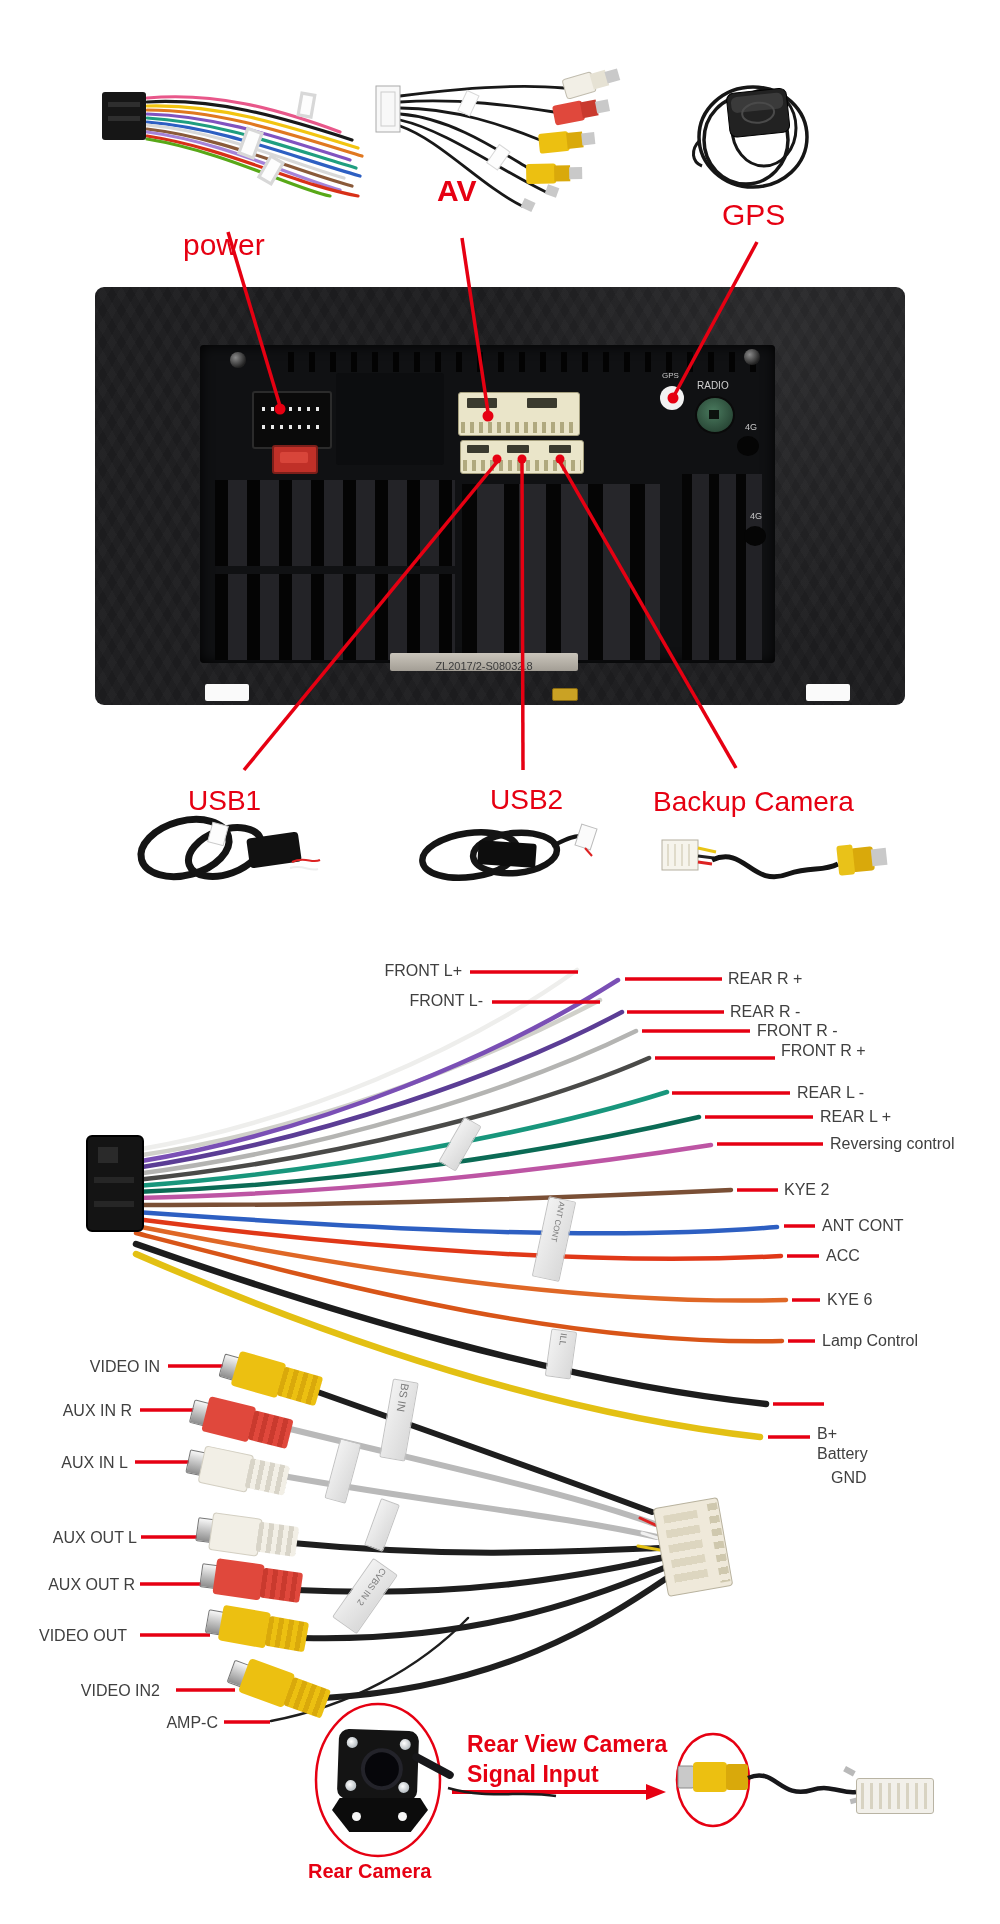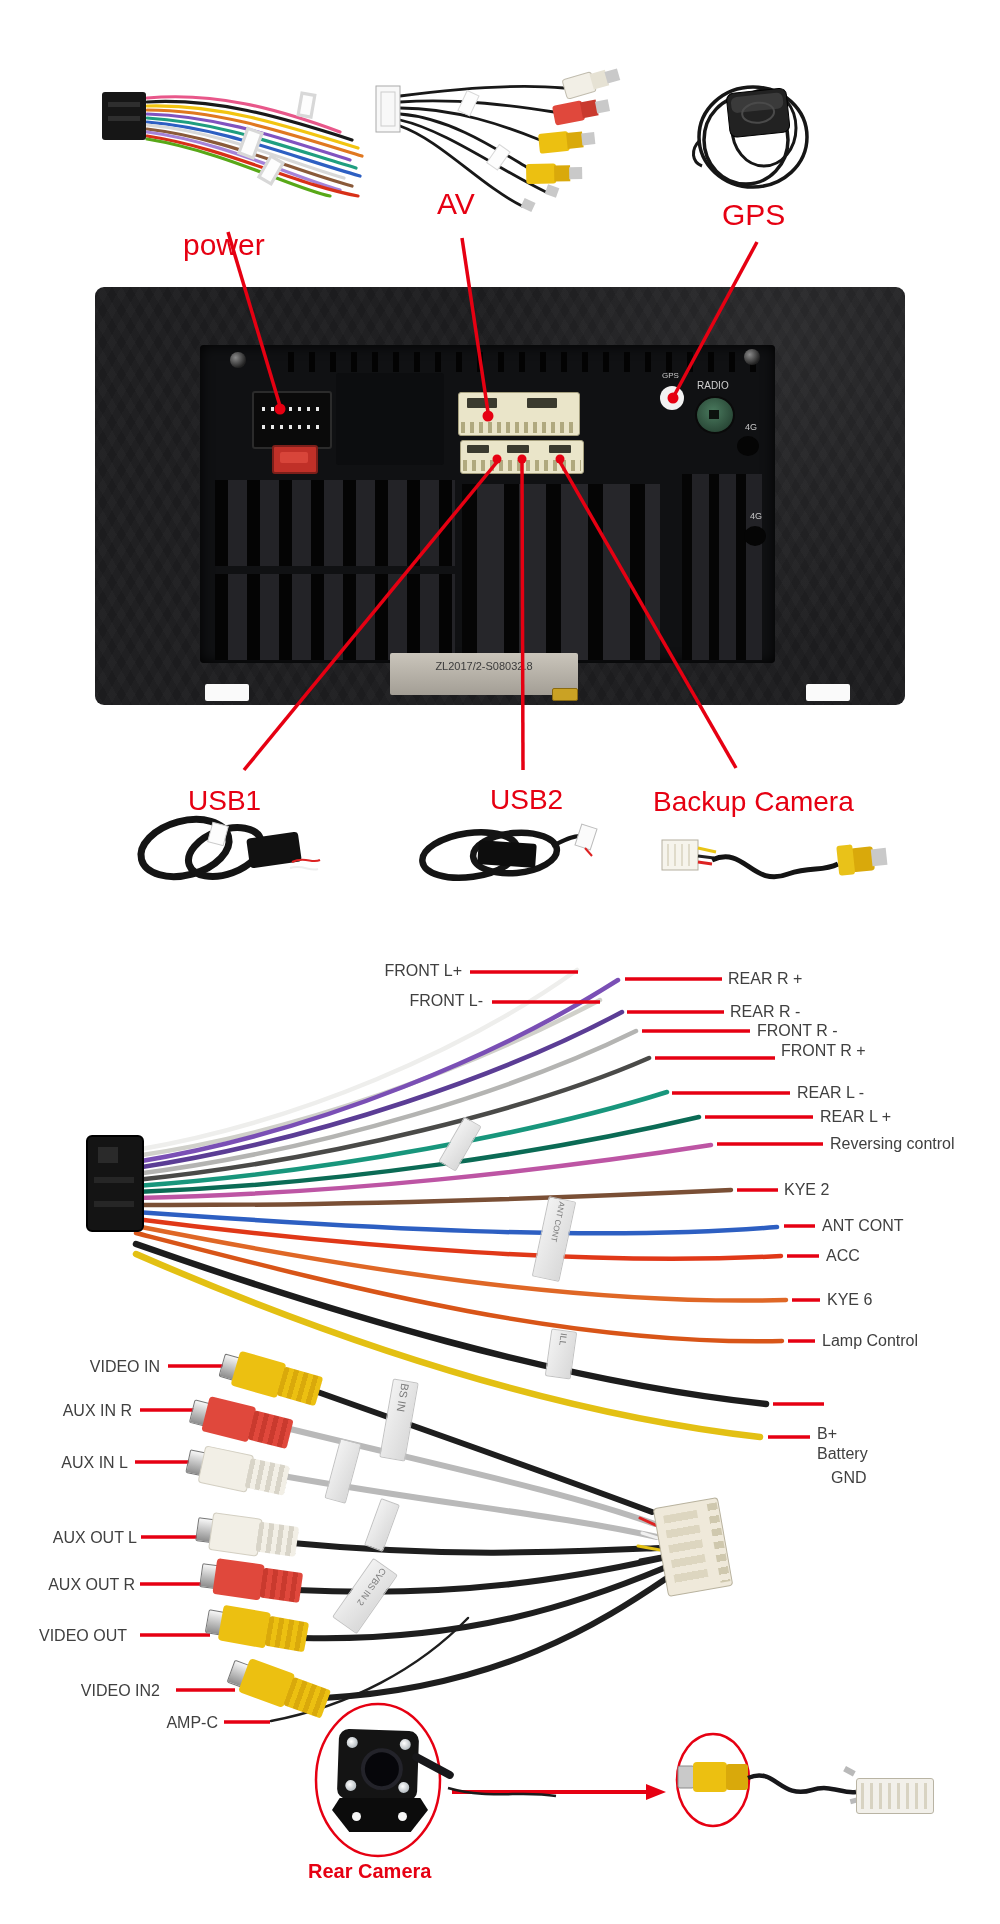--- a/index.html
+++ b/index.html
@@ -91,21 +91,21 @@
     <div class="abs" style="left:12px;top:12px;width:10px;height:9px;background:#0c120e;"></div>
   </div>
   <div class="tinytxt" style="left:745px;top:423px;font-size:9px;color:#c9c9c9;">4G</div>
   <div class="abs" style="left:737px;top:436px;width:22px;height:20px;border-radius:50%;background:#050505;"></div>
   <div class="tinytxt" style="left:750px;top:512px;font-size:9px;color:#c9c9c9;">4G</div>
   <div class="abs" style="left:744px;top:526px;width:22px;height:20px;border-radius:50%;background:#050505;"></div>
 
   <div class="screw" style="left:230px;top:352px;"></div>
   <div class="screw" style="left:744px;top:349px;"></div>
 
-  <div class="abs" style="left:390px;top:653px;width:188px;height:42px;background:linear-gradient(#cac5bb,#a39e95);
+  <div class="abs" style="left:390px;top:653px;width:188px;height:18px;background:linear-gradient(#cac5bb,#a39e95);
               color:#3b3b3b;font-size:11px;text-align:center;line-height:26px;border-radius:2px;">
     <span>ZL2017/2-S08032.8</span>
   </div>
   <div class="abs" style="left:552px;top:688px;width:24px;height:11px;background:#caa224;border:1px solid #8a6a10;border-radius:2px;"></div>
   <div class="foot" style="left:205px;top:684px;"></div>
   <div class="foot" style="left:806px;top:684px;"></div>
 
   <svg class="abs" style="left:0;top:0;" width="1000" height="1924" viewBox="0 0 1000 1924" fill="none">
 
     <g stroke-width="3.2" stroke-linecap="round">
@@ -315,21 +315,21 @@
       </g>
       <path d="M748,1778 C775,1766 780,1800 812,1790 C830,1784 842,1794 856,1792" stroke="#17171a" stroke-width="4.5" fill="none"></path>
       <rect x="844" y="1768" width="11" height="6" fill="#b9b9b9" transform="rotate(28 849 1771)"></rect>
       <rect x="850" y="1798" width="11" height="5" fill="#b9b9b9" transform="rotate(-15 855 1800)"></rect>
     </g>
 
     <path d="M448,1788 C490,1800 520,1790 556,1796" stroke="#1c1c1c" stroke-width="2.5" fill="none"></path>
   </svg>
 
   <div class="red-big" style="left:183px;top:190px;margin-top:40px;">power</div>
-  <div class="red-big" style="left:437px;top:189px;">AV</div>
+  <div class="red-big" style="left:437px;top:176px;font-weight:bold;">AV</div>
   <div class="red-big" style="left:722px;top:200px;">GPS</div>
 
   <div class="red-mid" style="left:188px;top:787px;">USB1</div>
   <div class="red-mid" style="left:490px;top:786px;">USB2</div>
   <div class="red-mid" style="left:653px;top:788px;">Backup Camera</div>
 
   <div class="abs" style="left:86px;top:1135px;width:54px;height:93px;background:#141414;border-radius:6px;border:2px solid #000;">
     <div class="abs" style="left:10px;top:10px;width:20px;height:16px;background:#2a2a2a;"></div>
     <div class="abs" style="left:6px;top:40px;width:40px;height:6px;background:#262626;"></div>
     <div class="abs" style="left:6px;top:64px;width:40px;height:6px;background:#262626;"></div>
@@ -424,19 +424,21 @@
     <div class="camled" style="right:8px;top:8px;"></div>
     <div class="camled" style="left:8px;bottom:8px;"></div>
     <div class="camled" style="right:8px;bottom:8px;"></div>
     <div class="abs" style="left:23px;top:18px;width:34px;height:34px;border-radius:50%;background:#06060a;border:4px solid #23232a;"></div>
   </div>
   <div class="abs" style="left:332px;top:1798px;width:96px;height:34px;background:#0c0c0c;clip-path:polygon(8% 0,92% 0,100% 35%,82% 100%,18% 100%,0 35%);"></div>
   <div class="abs" style="left:352px;top:1812px;width:9px;height:9px;border-radius:50%;background:#f6f6f6;"></div>
   <div class="abs" style="left:398px;top:1812px;width:9px;height:9px;border-radius:50%;background:#f6f6f6;"></div>
   <div class="abs" style="left:410px;top:1762px;width:46px;height:8px;background:#17171a;transform:rotate(28deg);border-radius:4px;"></div>
 
+  <div class="red-bold" style="left:467px;top:1730px;font-size:23px;line-height:1.3;">Rear View Camera
+Signal Input</div>
   <div class="red-bold" style="left:308px;top:1860px;font-size:20px;">Rear Camera</div>
 
   <div id="rvconn">
     <div class="pins"></div>
   </div>
 
 </div>
 
 </body></html>

